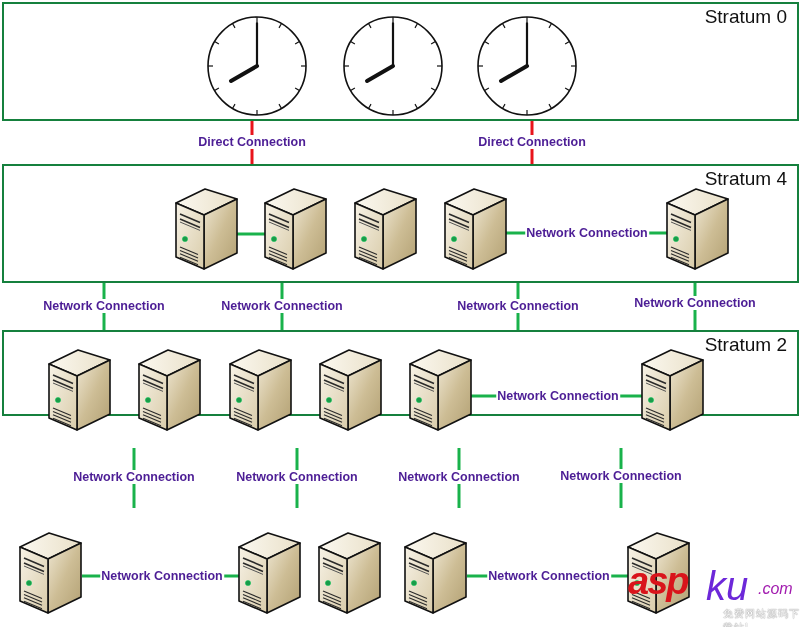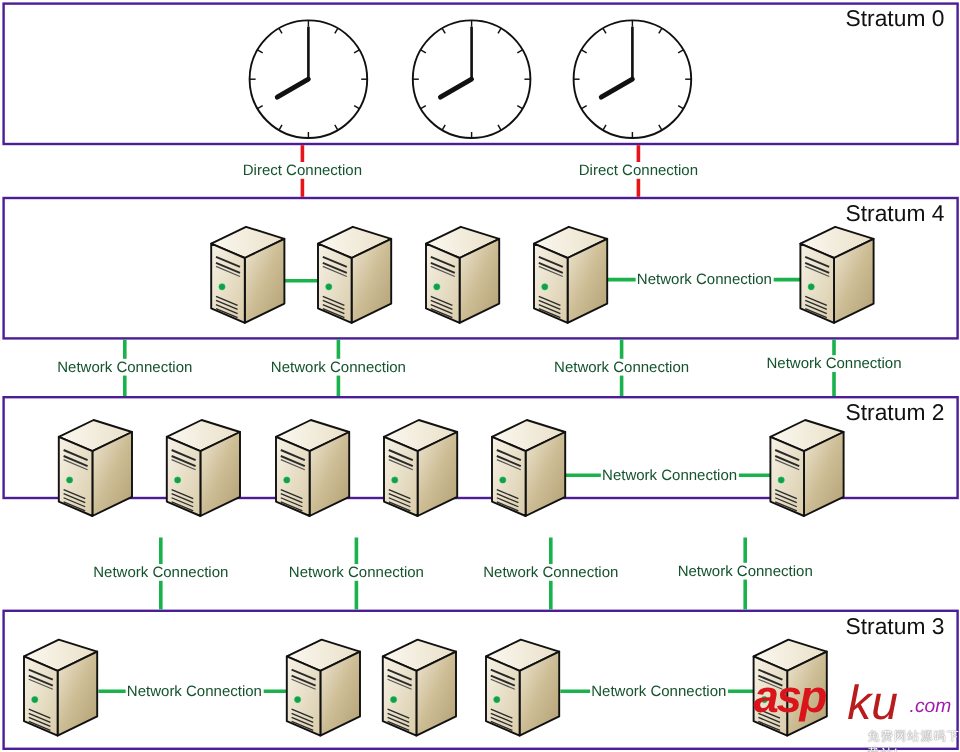--- a/index.html
+++ b/index.html
@@ -1,47 +1,44 @@
 <!DOCTYPE html>
 <html><head>
   <meta charset="utf-8">
   <style>
     html, body { margin: 0; padding: 0; background: #ffffff; }
     body { width: 800px; height: 627px; position: relative; overflow: hidden;
            font-family: "Liberation Sans", sans-serif; }
     #stage { position: absolute; left: 0; top: 0; width: 800px; height: 627px; }
-    .stratum-box { position: absolute; border: 2px solid #4c1d95; box-sizing: border-box; background: #fff; padding-left: 10px; }
+    .stratum-box { position: absolute; border: 2px solid #15803d; box-sizing: border-box; background: #fff; padding-left: 10px; }
     .stratum-title { position: absolute; right: 10px; top: 2px; font-size: 19px; color: #111; }
-    .lbl { position: absolute; font-size: 12.5px; color: #14532d; white-space: nowrap;
-           transform: translate(-50%, -50%); background: #fff; padding: 0 1px; line-height: 14px; }
+    .lbl { position: absolute; font-size: 12.5px; color: #4c1d95; white-space: nowrap;
+           transform: translate(-50%, -50%); background: #fff; padding: 0 1px; line-height: 14px; font-weight: bold; }
     .watermark { position: absolute; left: 628px; top: 560px; width: 172px; height: 64px; }
     .wm-asp { position: absolute; left: 0; top: 0; font-size: 38px; font-weight: bold; font-style: italic;
               color: #d9141b; letter-spacing: -2px; font-family: "Liberation Sans", sans-serif; }
-    .wm-ku { position: absolute; left: 78px; top: 4px; font-size: 40px; color: #b91c1c;
+    .wm-ku { position: absolute; left: 78px; top: 4px; font-size: 40px; color: #6d28d9;
              font-family: "Liberation Sans", sans-serif; font-style: italic; }
     .wm-com { position: absolute; left: 130px; top: 20px; font-size: 16px; color: #a21caf; font-style: italic; }
     .wm-sub { position: absolute; left: 58px; top: 47px; font-size: 10px; color: #fff;
               text-shadow: 0 0 1px #888, 0 0 1px #888; letter-spacing: 1px; margin-left: 37px; }
   </style>
 </head>
 <body>
 
 <div id="stage">
 
   <div class="stratum-box" style="left:2px; top:2px; width:797px; height:119px;">
     <span class="stratum-title">Stratum 0</span>
   </div>
   <div class="stratum-box" style="left:2px; top:164px; width:797px; height:119px;">
     <span class="stratum-title">Stratum 4</span>
   </div>
   <div class="stratum-box" style="left:2px; top:330px; width:797px; height:86px;">
     <span class="stratum-title">Stratum 2</span>
-  </div>
-  <div class="stratum-box" style="left:2px; top:508px; width:797px; height:117px;">
-    <span class="stratum-title">Stratum 3</span>
   </div>
 
   <svg id="art" width="800" height="627" style="position:absolute; left:0; top:0;">
     <defs>
       <linearGradient id="gFront" x1="0" y1="0" x2="1" y2="1">
         <stop offset="0" stop-color="#f7f2e6"></stop>
         <stop offset="1" stop-color="#d9ccaa"></stop>
       </linearGradient>
       <linearGradient id="gSide" x1="0" y1="0" x2="1" y2="1">
         <stop offset="0" stop-color="#efe7d3"></stop>

